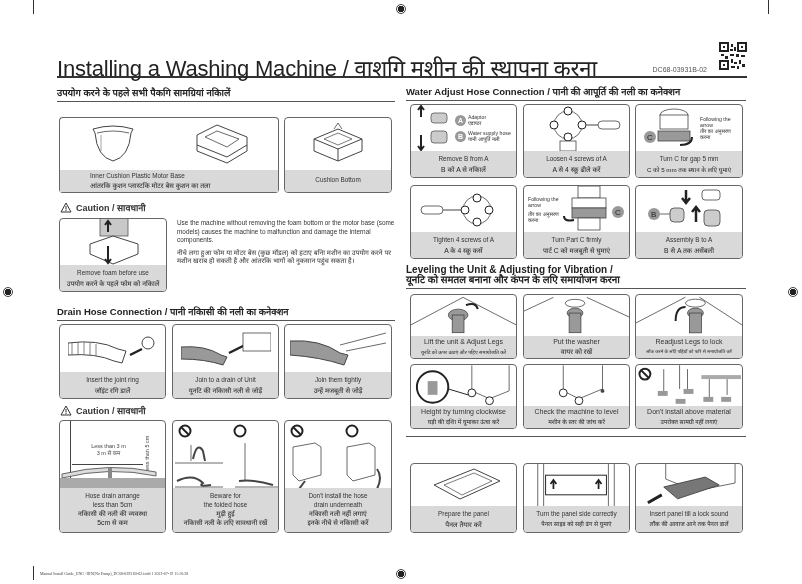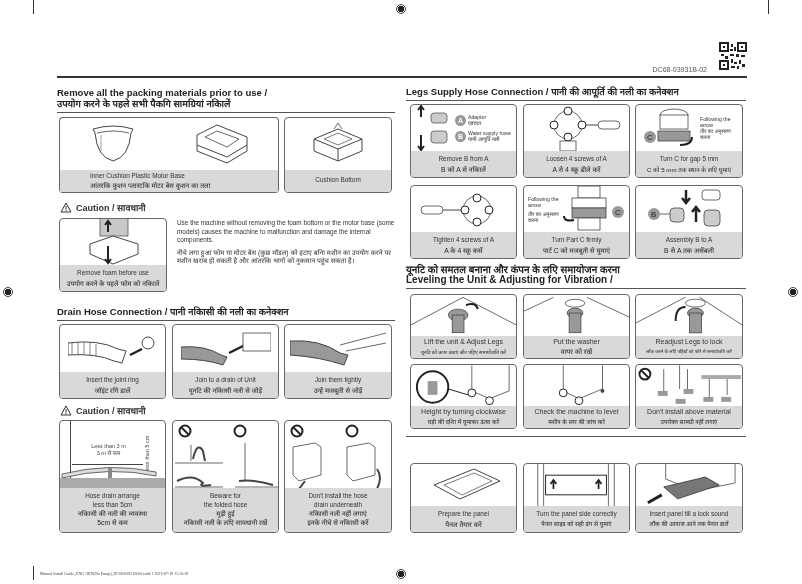--- a/index.html
+++ b/index.html
@@ -36,20 +36,21 @@
 
 <div class="crop-line" style="left:33px;top:0;width:1px;height:14px;"></div>
 <div class="crop-line" style="left:768px;top:0;width:1px;height:14px;"></div>
 <div class="crop-line" style="left:33px;top:566px;width:1px;height:14px;"></div>
 <div class="reg-mark" style="left:396px;top:4px;"></div>
 <div class="reg-mark" style="left:3px;top:287px;"></div>
 <div class="reg-mark" style="left:788px;top:287px;"></div>
 <div class="reg-mark" style="left:396px;top:569px;"></div>
 
 <div class="title-row">
+  <div class="title">Installing a Washing Machine / वाशगि मशीन की स्थापना करना</div>
   <div class="docnum">DC68-03931B-02</div>
   <svg class="qr" viewBox="0 0 28 28">
     <rect width="28" height="28" fill="#fff"></rect>
     <rect x="1" y="1" width="8" height="8" fill="none" stroke="#222" stroke-width="2"></rect>
       <rect x="4" y="4" width="2" height="2" fill="#222"></rect>
     <rect x="19" y="1" width="8" height="8" fill="none" stroke="#222" stroke-width="2"></rect>
       <rect x="22" y="4" width="2" height="2" fill="#222"></rect>
     <rect x="1" y="19" width="8" height="8" fill="none" stroke="#222" stroke-width="2"></rect>
       <rect x="4" y="22" width="2" height="2" fill="#222"></rect>
     <rect x="12" y="2" width="2" height="3" fill="#222"></rect>
@@ -63,21 +64,20 @@
     <rect x="12" y="17" width="2" height="4" fill="#222"></rect>
       <rect x="15" y="20" width="3" height="2" fill="#222"></rect>
       <rect x="20" y="18" width="2" height="4" fill="#222"></rect>
     <rect x="23" y="22" width="3" height="3" fill="#222"></rect>
       <rect x="12" y="24" width="4" height="2" fill="#222"></rect>
       <rect x="18" y="24" width="2" height="3" fill="#222"></rect>
   </svg>
 </div>
 
 <div class="sec-head" style="left:57px;top:87px;width:338px;">
-  <div>Remove all the packing materials prior to use /</div>
   <div>उपयोग करने के पहले सभी पैकगि सामग्रियां नकिालें</div>
 </div>
 
 <div class="card" style="left:59px;top:117px;width:107px;height:76px;border-right:none;border-radius:4px 0 0 4px;">
   <div class="pic">
     <svg width="60" height="46" viewBox="0 0 60 46">
       <path d="M10 8 Q30 2 50 8 L48 12 Q46 36 30 40 Q14 36 12 12 Z" fill="#fff" stroke="#444" stroke-width="1"></path>
       <path d="M14 12 Q30 8 46 12" fill="none" stroke="#444" stroke-width="0.8"></path>
       <path d="M18 14 L18 30" stroke="#666" stroke-width="0.6"></path>
     </svg>
@@ -261,21 +261,21 @@
   </div>
   <div class="cap tall" style="height:44px;line-height:9px;padding-top:3px;">
     <div>Don't install the hose</div>
     <div>drain underneath</div>
     <div class="hi">नकिासी नली नहीं लगाएं</div>
     <div class="hi">इनके नीचे से नकिासी करें</div>
   </div>
 </div>
 
 <div class="sec-head" style="left:406px;top:86px;width:340px;">
-  <div>Legs Supply Hose Connection / पानी की आपूर्ति की नली का कनेक्शन</div>
+  <div>Water Adjust Hose Connection / पानी की आपूर्ति की नली का कनेक्शन</div>
 </div>
 
 <div class="card" style="left:410px;top:104px;width:107px;height:74px;">
   <div class="pic" style="bottom:26px;justify-content:flex-start;padding-left:4px;">
     <svg width="40" height="46" viewBox="0 0 40 46">
       <path d="M6 12 L6 2 M3 5 L6 1 L9 5" stroke="#222" stroke-width="2" fill="none"></path>
       <path d="M6 30 L6 44 M3 41 L6 45 L9 41" stroke="#222" stroke-width="2" fill="none"></path>
       <rect x="16" y="8" width="16" height="10" rx="3" fill="#ccc" stroke="#444" stroke-width="0.7"></rect>
       <rect x="16" y="26" width="16" height="12" rx="3" fill="#ccc" stroke="#444" stroke-width="0.7"></rect>
     </svg>
@@ -385,22 +385,22 @@
       <rect x="60" y="24" width="16" height="16" rx="4" fill="#ccc" stroke="#444" stroke-width="0.8"></rect>
     </svg>
   </div>
   <div class="cap" style="height:26px;line-height:11px;padding-top:2px;">
     <div>Assembly B to A</div>
     <div class="hi">B से A तक असेंबली</div>
   </div>
 </div>
 
 <div class="sec-head" style="left:406px;top:265px;width:340px;font-size:10px;line-height:10px;">
+  <div>Leveling the Unit &amp; Adjusting for Vibration /</div>
   <div>यूनटि को समतल बनाना और कंपन के लएि समायोजन करना</div>
-  <div>Leveling the Unit &amp; Adjusting for Vibration /</div>
 </div>
 
 <div class="card" style="left:410px;top:294px;width:107px;height:65px;">
   <div class="pic" style="bottom:22px;">
     <svg width="107" height="42" viewBox="0 0 107 42">
       <path d="M0 30 L53 2 L107 30" stroke="#444" stroke-width="0.8" fill="none"></path>
       <ellipse cx="48" cy="20" rx="10" ry="6" fill="#999" stroke="#444" stroke-width="0.8"></ellipse>
       <rect x="42" y="20" width="12" height="18" fill="#999" stroke="#444" stroke-width="0.8"></rect>
       <path d="M56 10 Q66 6 68 14" stroke="#222" stroke-width="2" fill="none"></path>
     </svg>

